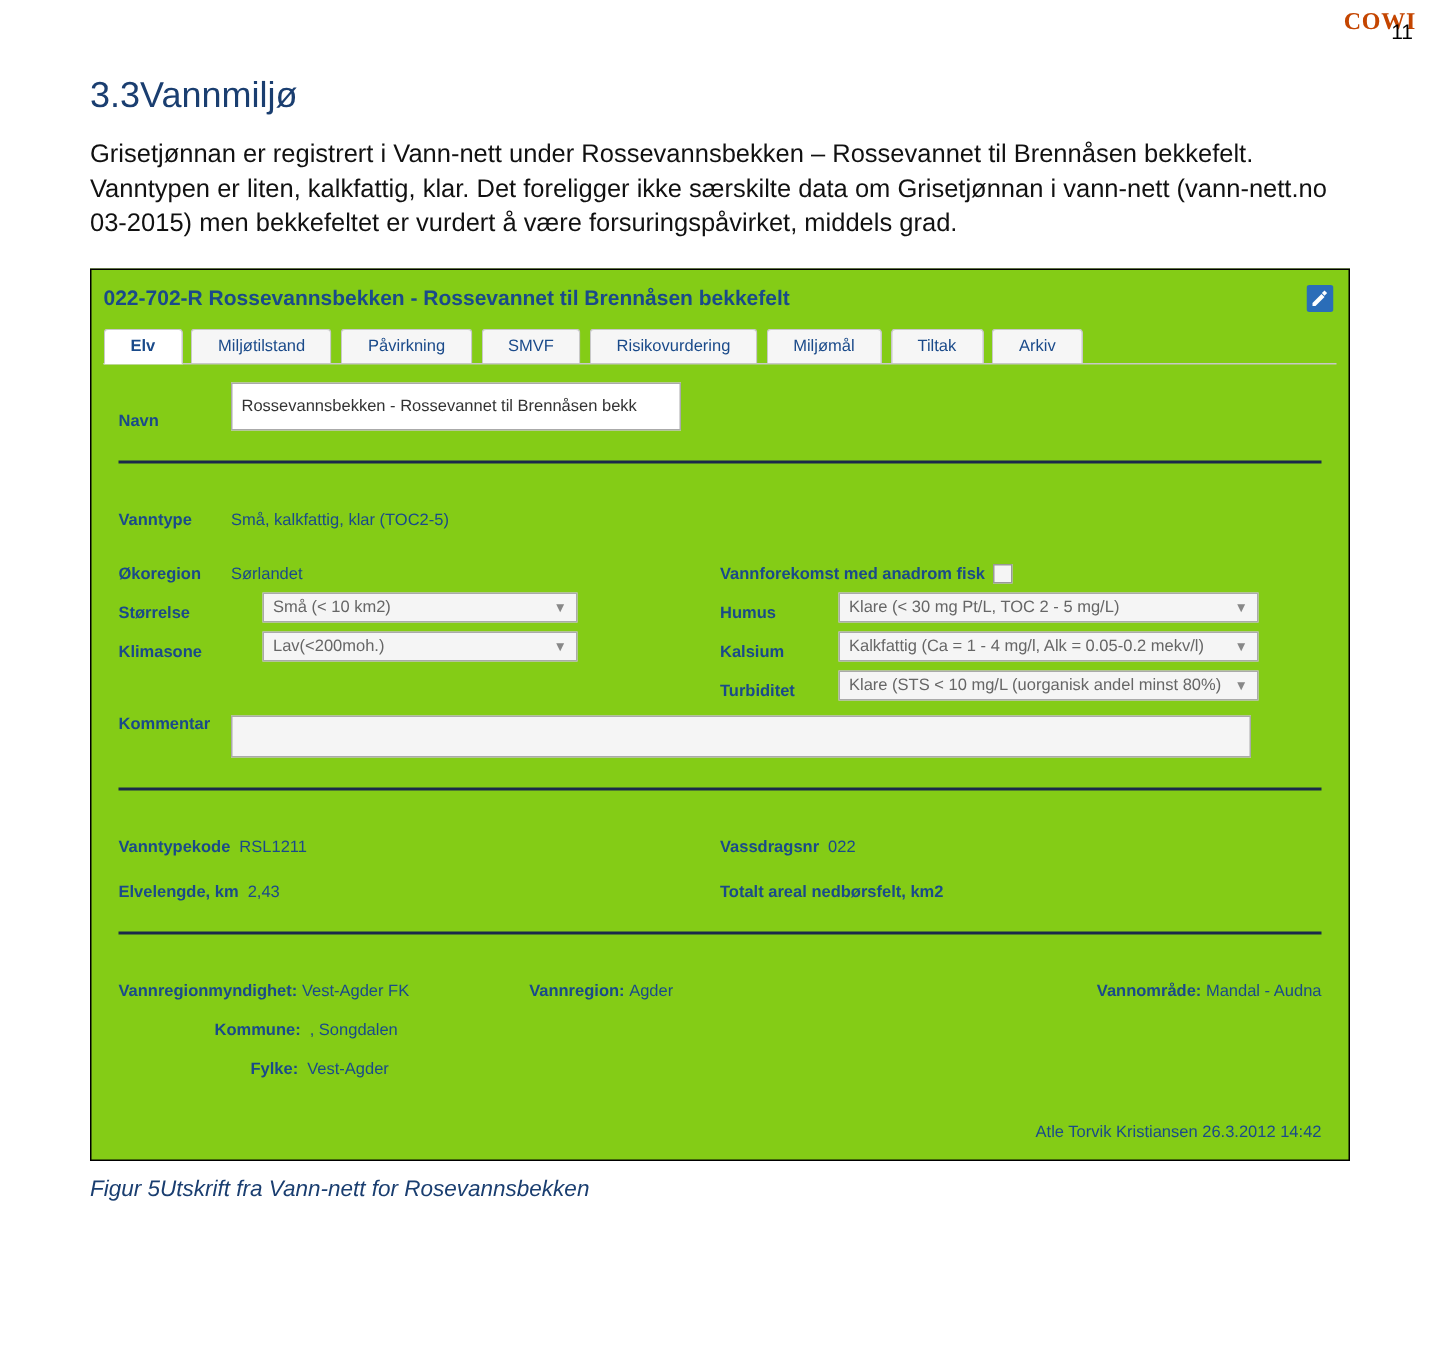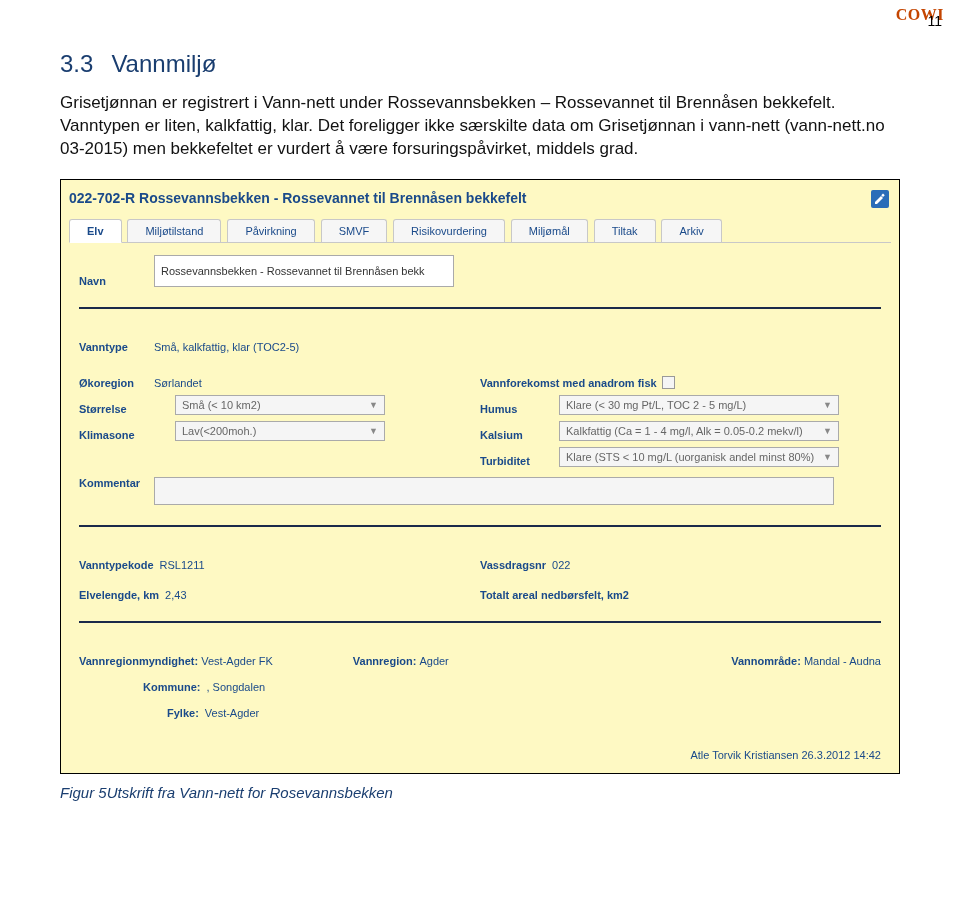--- a/index.html
+++ b/index.html
@@ -1,23 +1,23 @@
 <!DOCTYPE html>
 <html><head>
 <meta charset="utf-8">
 <style>
   * { box-sizing: border-box; margin: 0; padding: 0; }
   body { font-family: Arial, Helvetica, sans-serif; background: #fff; width: 960px; margin: 0 auto; color: #000; font-size: 14px; }
   .page { position: relative; padding: 40px 60px 60px 60px; }
   .brand { position: absolute; top: 6px; right: 16px; font-family: Georgia, serif; font-weight: bold; font-size: 16px; color: #c44500; letter-spacing: 0.5px; }
   .pagenum { position: absolute; top: 13px; right: 18px; font-size: 14px; }
   h2.section-heading { font-family: Arial, sans-serif; font-size: 24px; font-weight: normal; color: #1a3e70; margin-top: 10px; margin-bottom: 14px; }
-  h2.section-heading .num { display:inline-block; margin-right: 18px; }
+  h2.section-heading .num { display:inline-block; }
   .body-text { font-size: 17px; line-height: 1.35; color: #111; margin-bottom: 14px; }
-  .screenshot-frame { border: 1px solid #000; padding: 4px 4px 12px 4px; background: #fef9c3; margin-top: 18px; margin-bottom: 10px; }
+  .screenshot-frame { border: 1px solid #000; padding: 4px 4px 12px 4px; background: #84cc16; margin-top: 18px; margin-bottom: 10px; }
   .ss-title { font-family: Arial, sans-serif; font-weight: bold; color: #1a4a8a; font-size: 14px; padding: 6px 4px 6px 4px; }
   .ss-tabs { position: relative; border-bottom: 1px solid #c8c8c8; margin: 4px 4px 0 4px; padding-top: 2px; }
   .tab { display: inline-block; font-size: 11px; color: #1a4a8a; padding: 5px 17px; border: 1px solid #c8c8c8; border-bottom: none; background: #f6f6f6; border-radius: 3px 3px 0 0; margin-right: 2px; position: relative; top: 1px; cursor: pointer; }
   .tab.active { background: #fff; font-weight: bold; color: #1a4a8a; border-bottom: 1px solid #fff; }
   .edit-icon { position: absolute; right: 6px; top: -22px; width: 18px; height: 18px; }
   .form-area { padding: 8px 14px 6px 14px; font-size: 11px; color: #1a4a8a; }
   .form-row { display: flex; align-items: flex-end; margin: 4px 0; min-height: 22px; }
   .lbl { color: #1a4a8a; font-size: 11px; min-width: 75px; font-weight: 700; }
   .lbl2 { font-weight: 700; color: #1a4a8a; font-size: 11px; min-width: 182px; text-align: left; }
   .inp { border: 1px solid #aaa; background: #fff; color: #333; font-size: 11px; padding: 3px 6px; height: 32px; }

